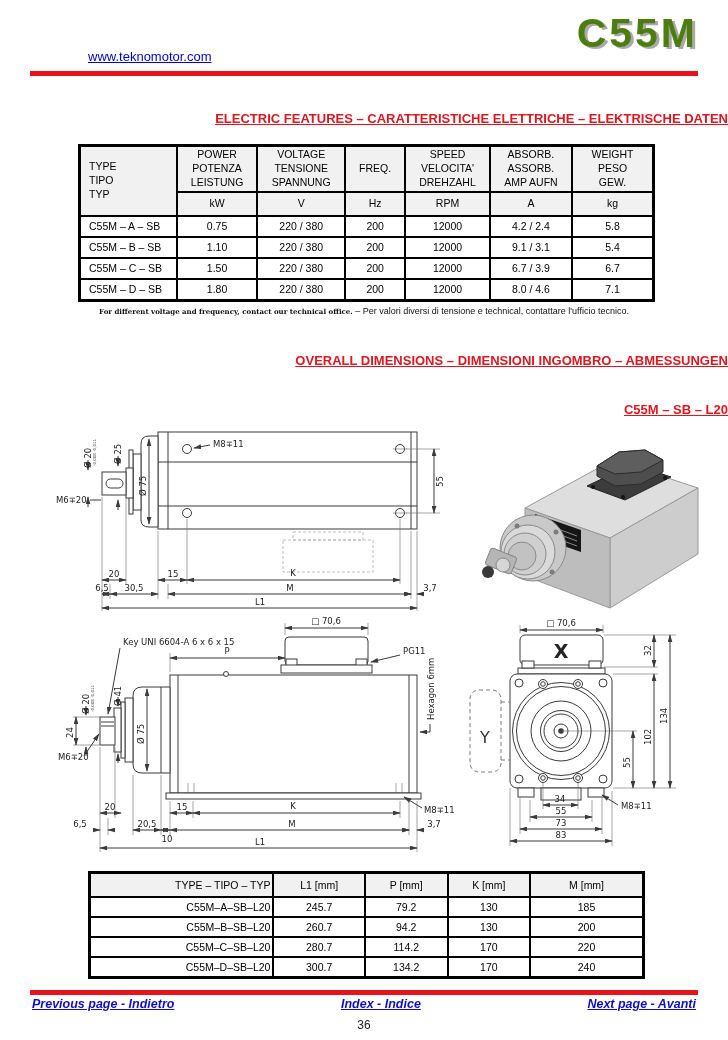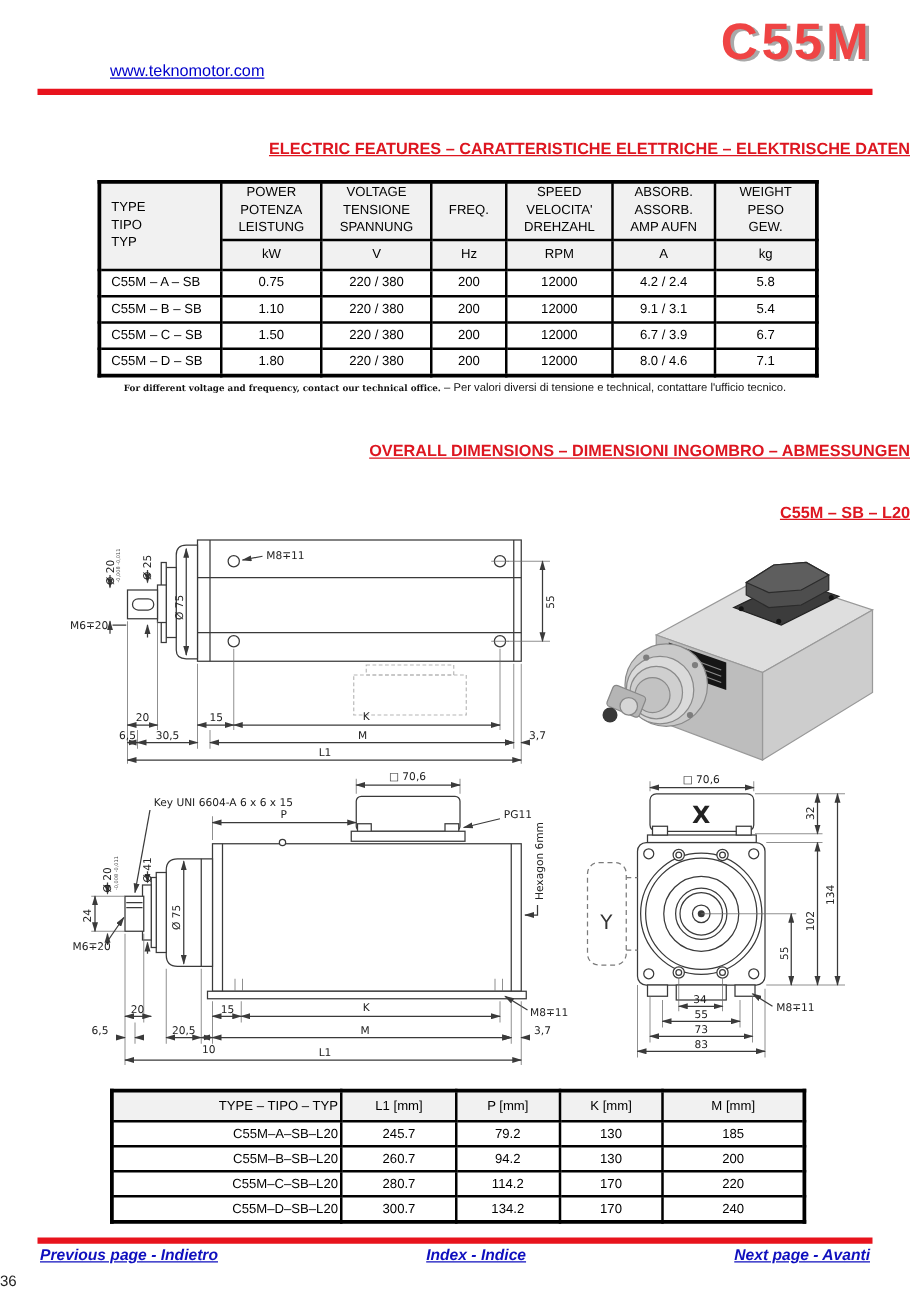--- a/index.html
+++ b/index.html
@@ -1,20 +1,20 @@
 <!DOCTYPE html>
 <html><head>
 <meta charset="utf-8">
 <style>
   html,body{margin:0;padding:0;background:#ffffff;}
   .page{position:relative;width:728px;height:1040px;background:#fff;overflow:hidden;
         font-family:"Liberation Sans",sans-serif;color:#000;}
   
   .site-link{position:absolute;left:88px;top:49px;font-size:13px;color:#0000cc;text-decoration:underline;}
-  .product-title{position:absolute;right:30px;top:10px;font-size:41px;font-weight:bold;color:#ef4444;
+  .product-title{position:absolute;right:30px;top:10px;font-size:41px;font-weight:bold;color:#4d7c0f;
                  letter-spacing:3px;text-shadow:3px 2px 0 #a9a9a9;font-family:"Liberation Sans",sans-serif;}
   .rule{position:absolute;left:30px;right:30px;height:5px;background:#e8131d;}
   .rule-top{top:71px;} .rule-bottom{top:990px;}
   
   .sec-title{position:absolute;left:0;right:0;text-align:right;font-weight:bold;font-size:13px;color:#dd1620;}
   .sec-title span{text-decoration:underline;}
   .t1{top:111px;} .t2{top:353px;} .t3{top:402px;}
   
   table{border-collapse:collapse;}
   .etable{position:absolute;left:78px;top:144px;width:577px;font-size:10.5px;border:3px solid #000;}
@@ -38,21 +38,21 @@
   .s{stroke:#3a3a3a;fill:none;stroke-width:1;}
   .sf{stroke:#3a3a3a;fill:#fff;stroke-width:1;}
   .thin{stroke:#6a6a6a;fill:none;stroke-width:0.6;}
   .dsh{stroke:#b5b5b5;fill:none;stroke-width:0.9;stroke-dasharray:3 2;}
   .dshd{stroke:#7a7a7a;fill:none;stroke-width:1;stroke-dasharray:4 3;}
   text.d{font:8.5px "DejaVu Sans",sans-serif;fill:#222;}
   text.dt{font:4px "DejaVu Sans",sans-serif;fill:#444;}
   
   .footer-links{position:absolute;left:32px;right:32px;top:997px;display:flex;justify-content:space-between;}
   .footer-links a{color:#0f0fbe;font-size:12.5px;font-weight:bold;font-style:italic;text-decoration:underline;}
-  .page-num{position:absolute;left:0;right:0;top:1018px;font-size:12px;color:#222;}
+  .page-num{position:absolute;left:0;right:0;top:1018px;text-align:center;font-size:12px;color:#222;}
 </style>
 </head>
 <body>
 
 <svg width="0" height="0" style="position:absolute" aria-hidden="true">
   <defs>
     <marker id="ar" viewBox="0 0 10 6" refX="9" refY="3" markerWidth="8" markerHeight="5" markerUnits="userSpaceOnUse" orient="auto-start-reverse">
       <path d="M0,0 L10,3 L0,6 Z" fill="#3a3a3a"></path>
     </marker>
   </defs>

